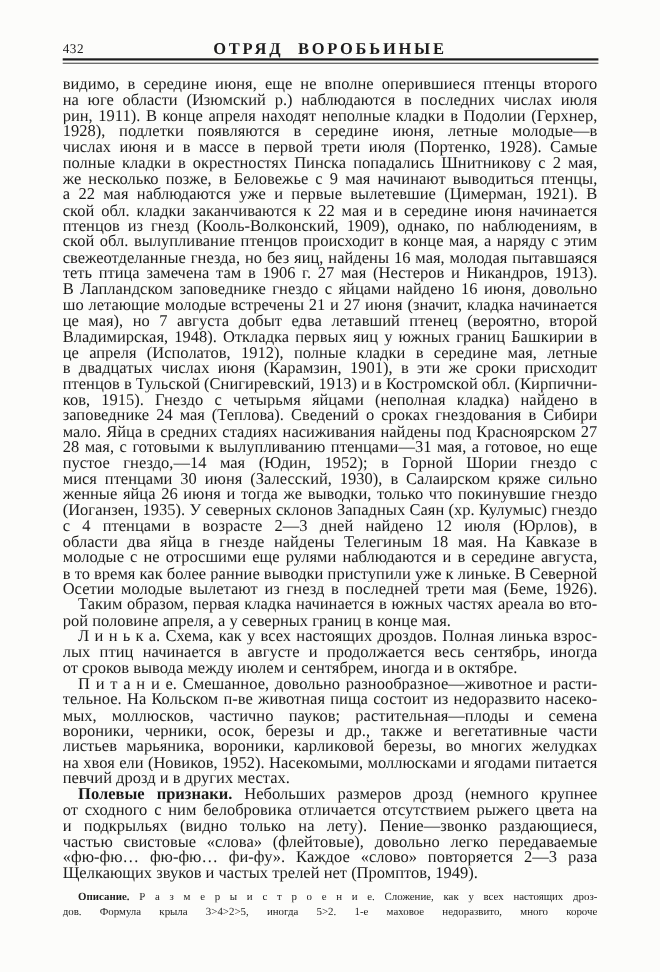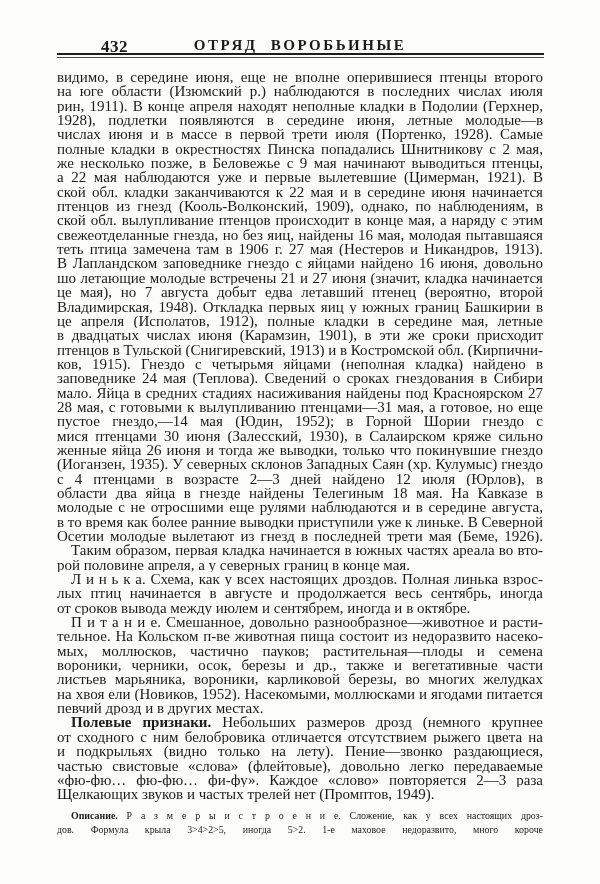--- a/index.html
+++ b/index.html
@@ -21,24 +21,23 @@
     position: absolute;
     left: 57px;
     top: 37px;
     width: 486px;
     height: 14px;
   }
   .page-number {
     position: absolute;
     left: 0;
     top: 0;
-    font-size: 17px;
-    font-weight: bold;
+    font-size: 12px;
+    font-weight: normal;
     letter-spacing: 0.5px;
-    margin-left: 44px;
   }
   .running-head {
     position: absolute;
     left: 0;
     right: 0;
     top: 0;
     text-align: center;
     font-size: 15px;
     font-weight: bold;
     letter-spacing: 2.5px;

